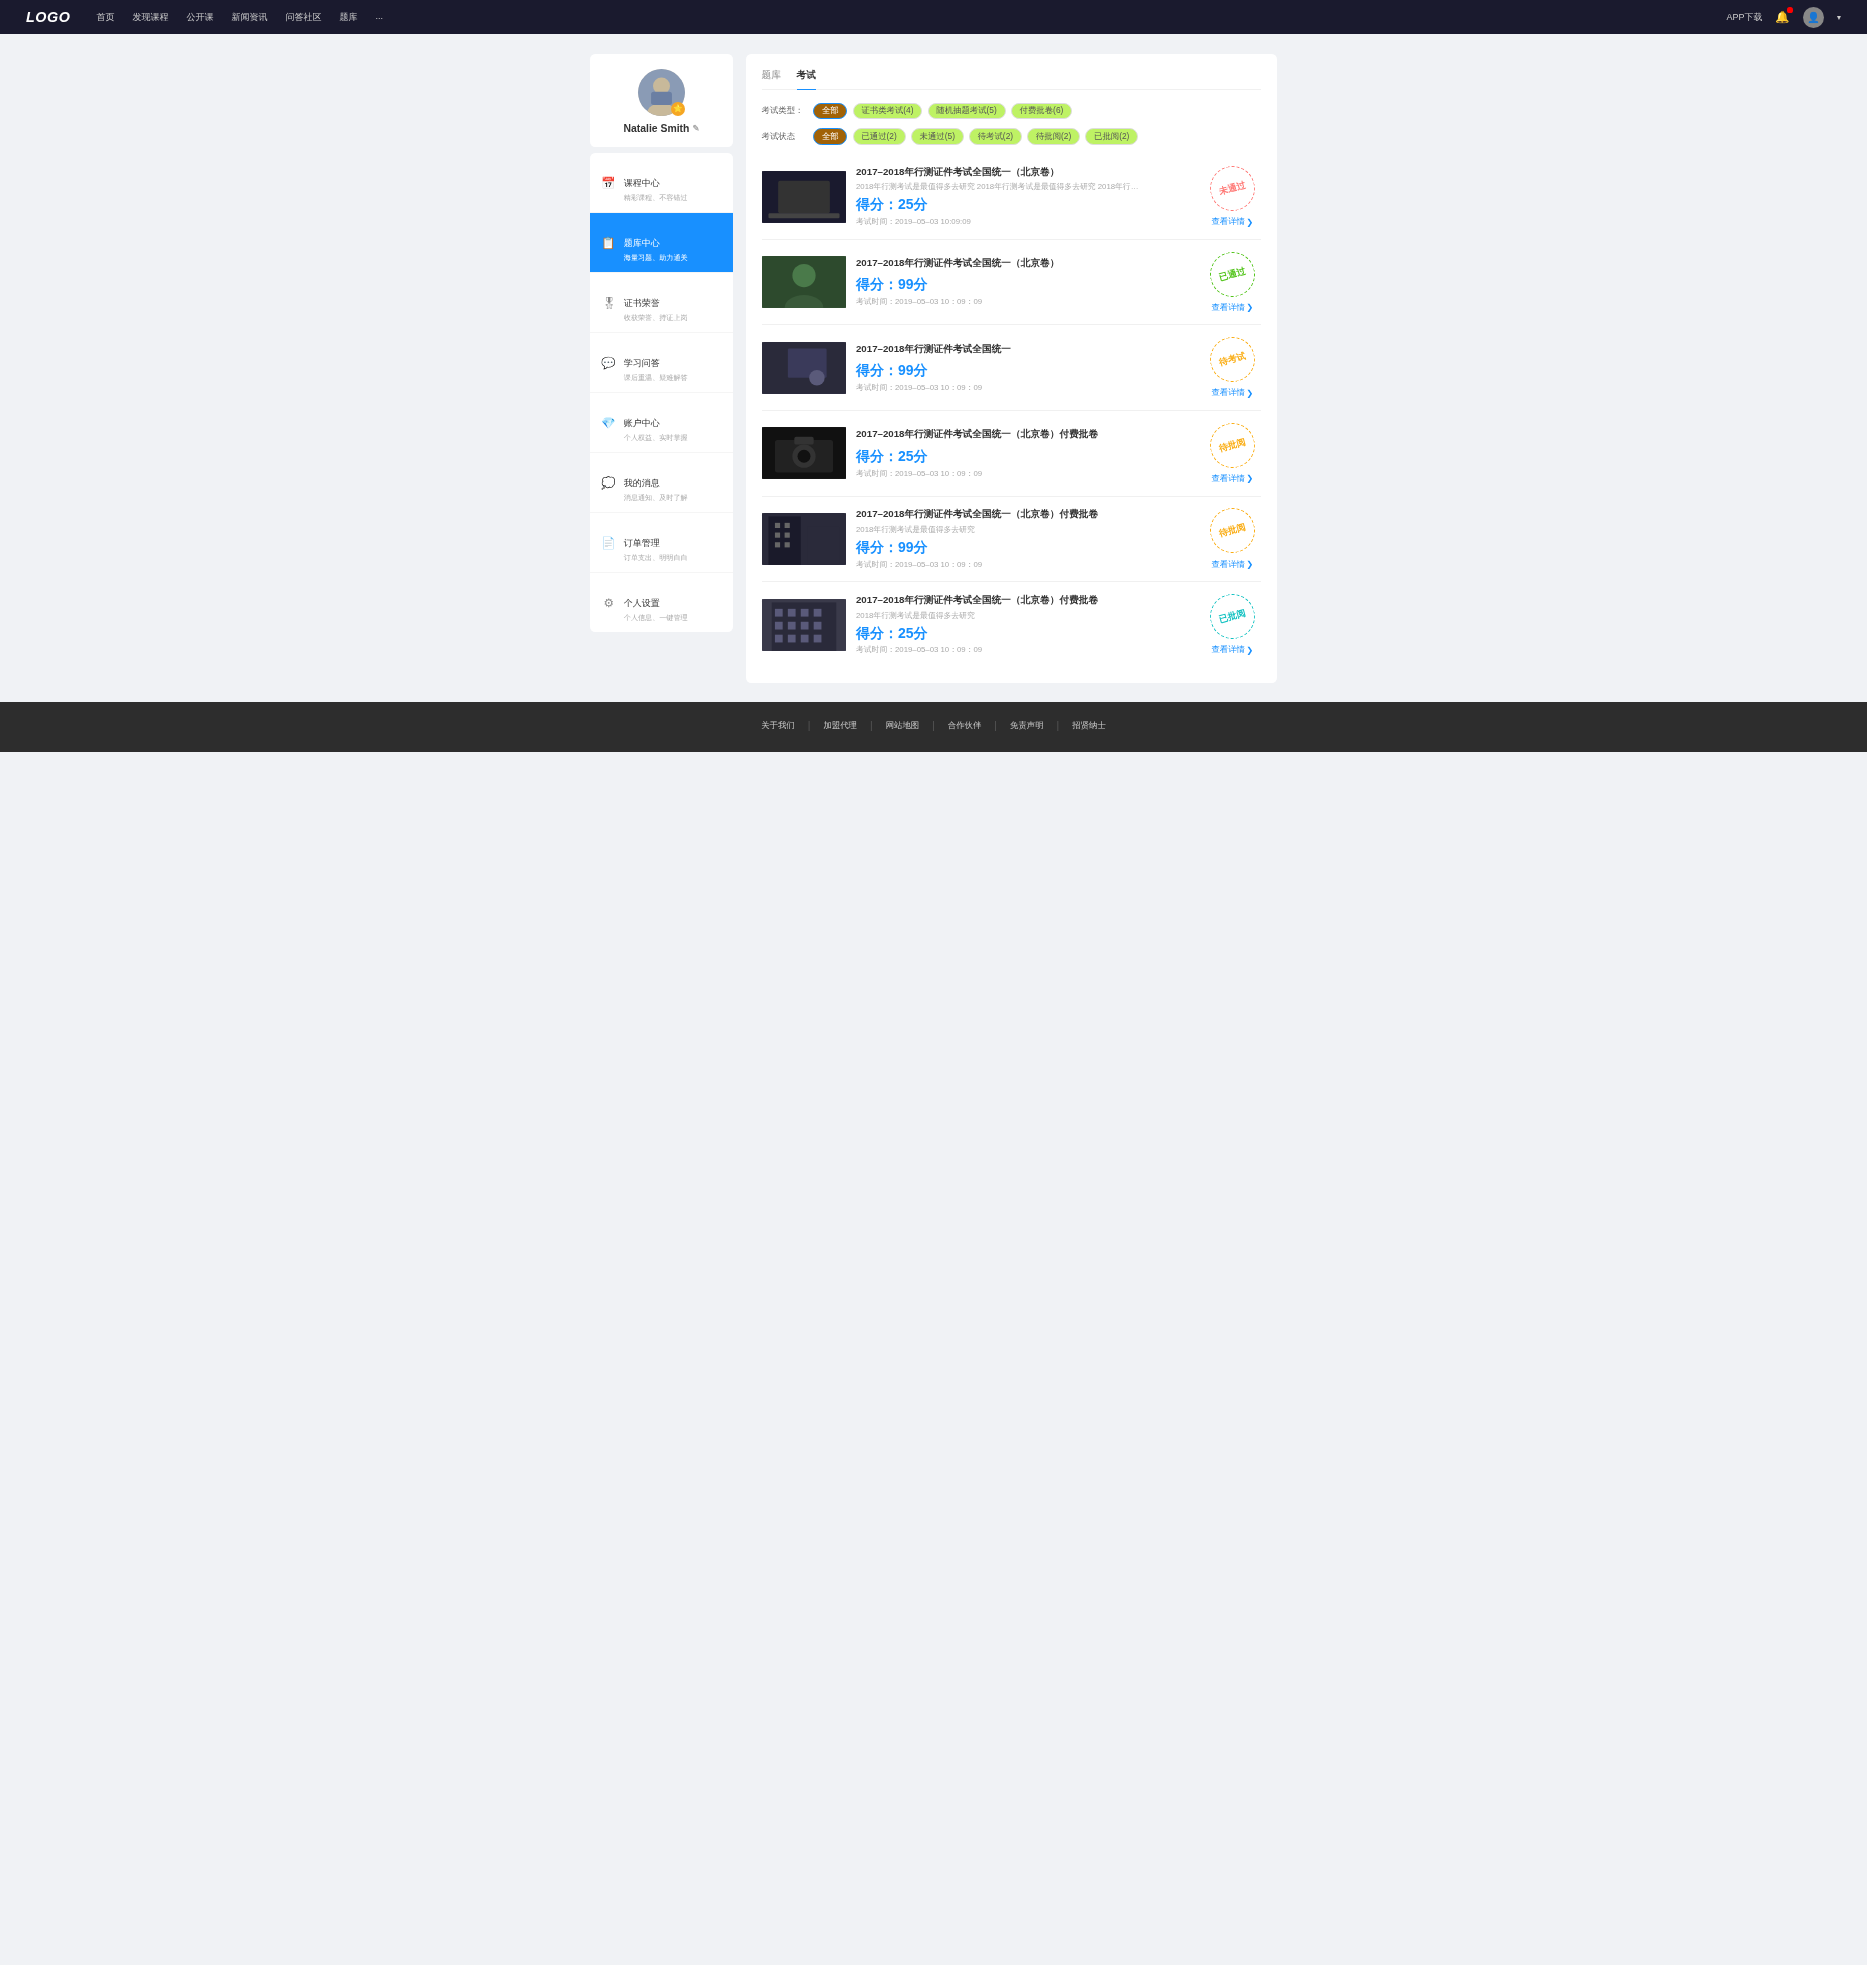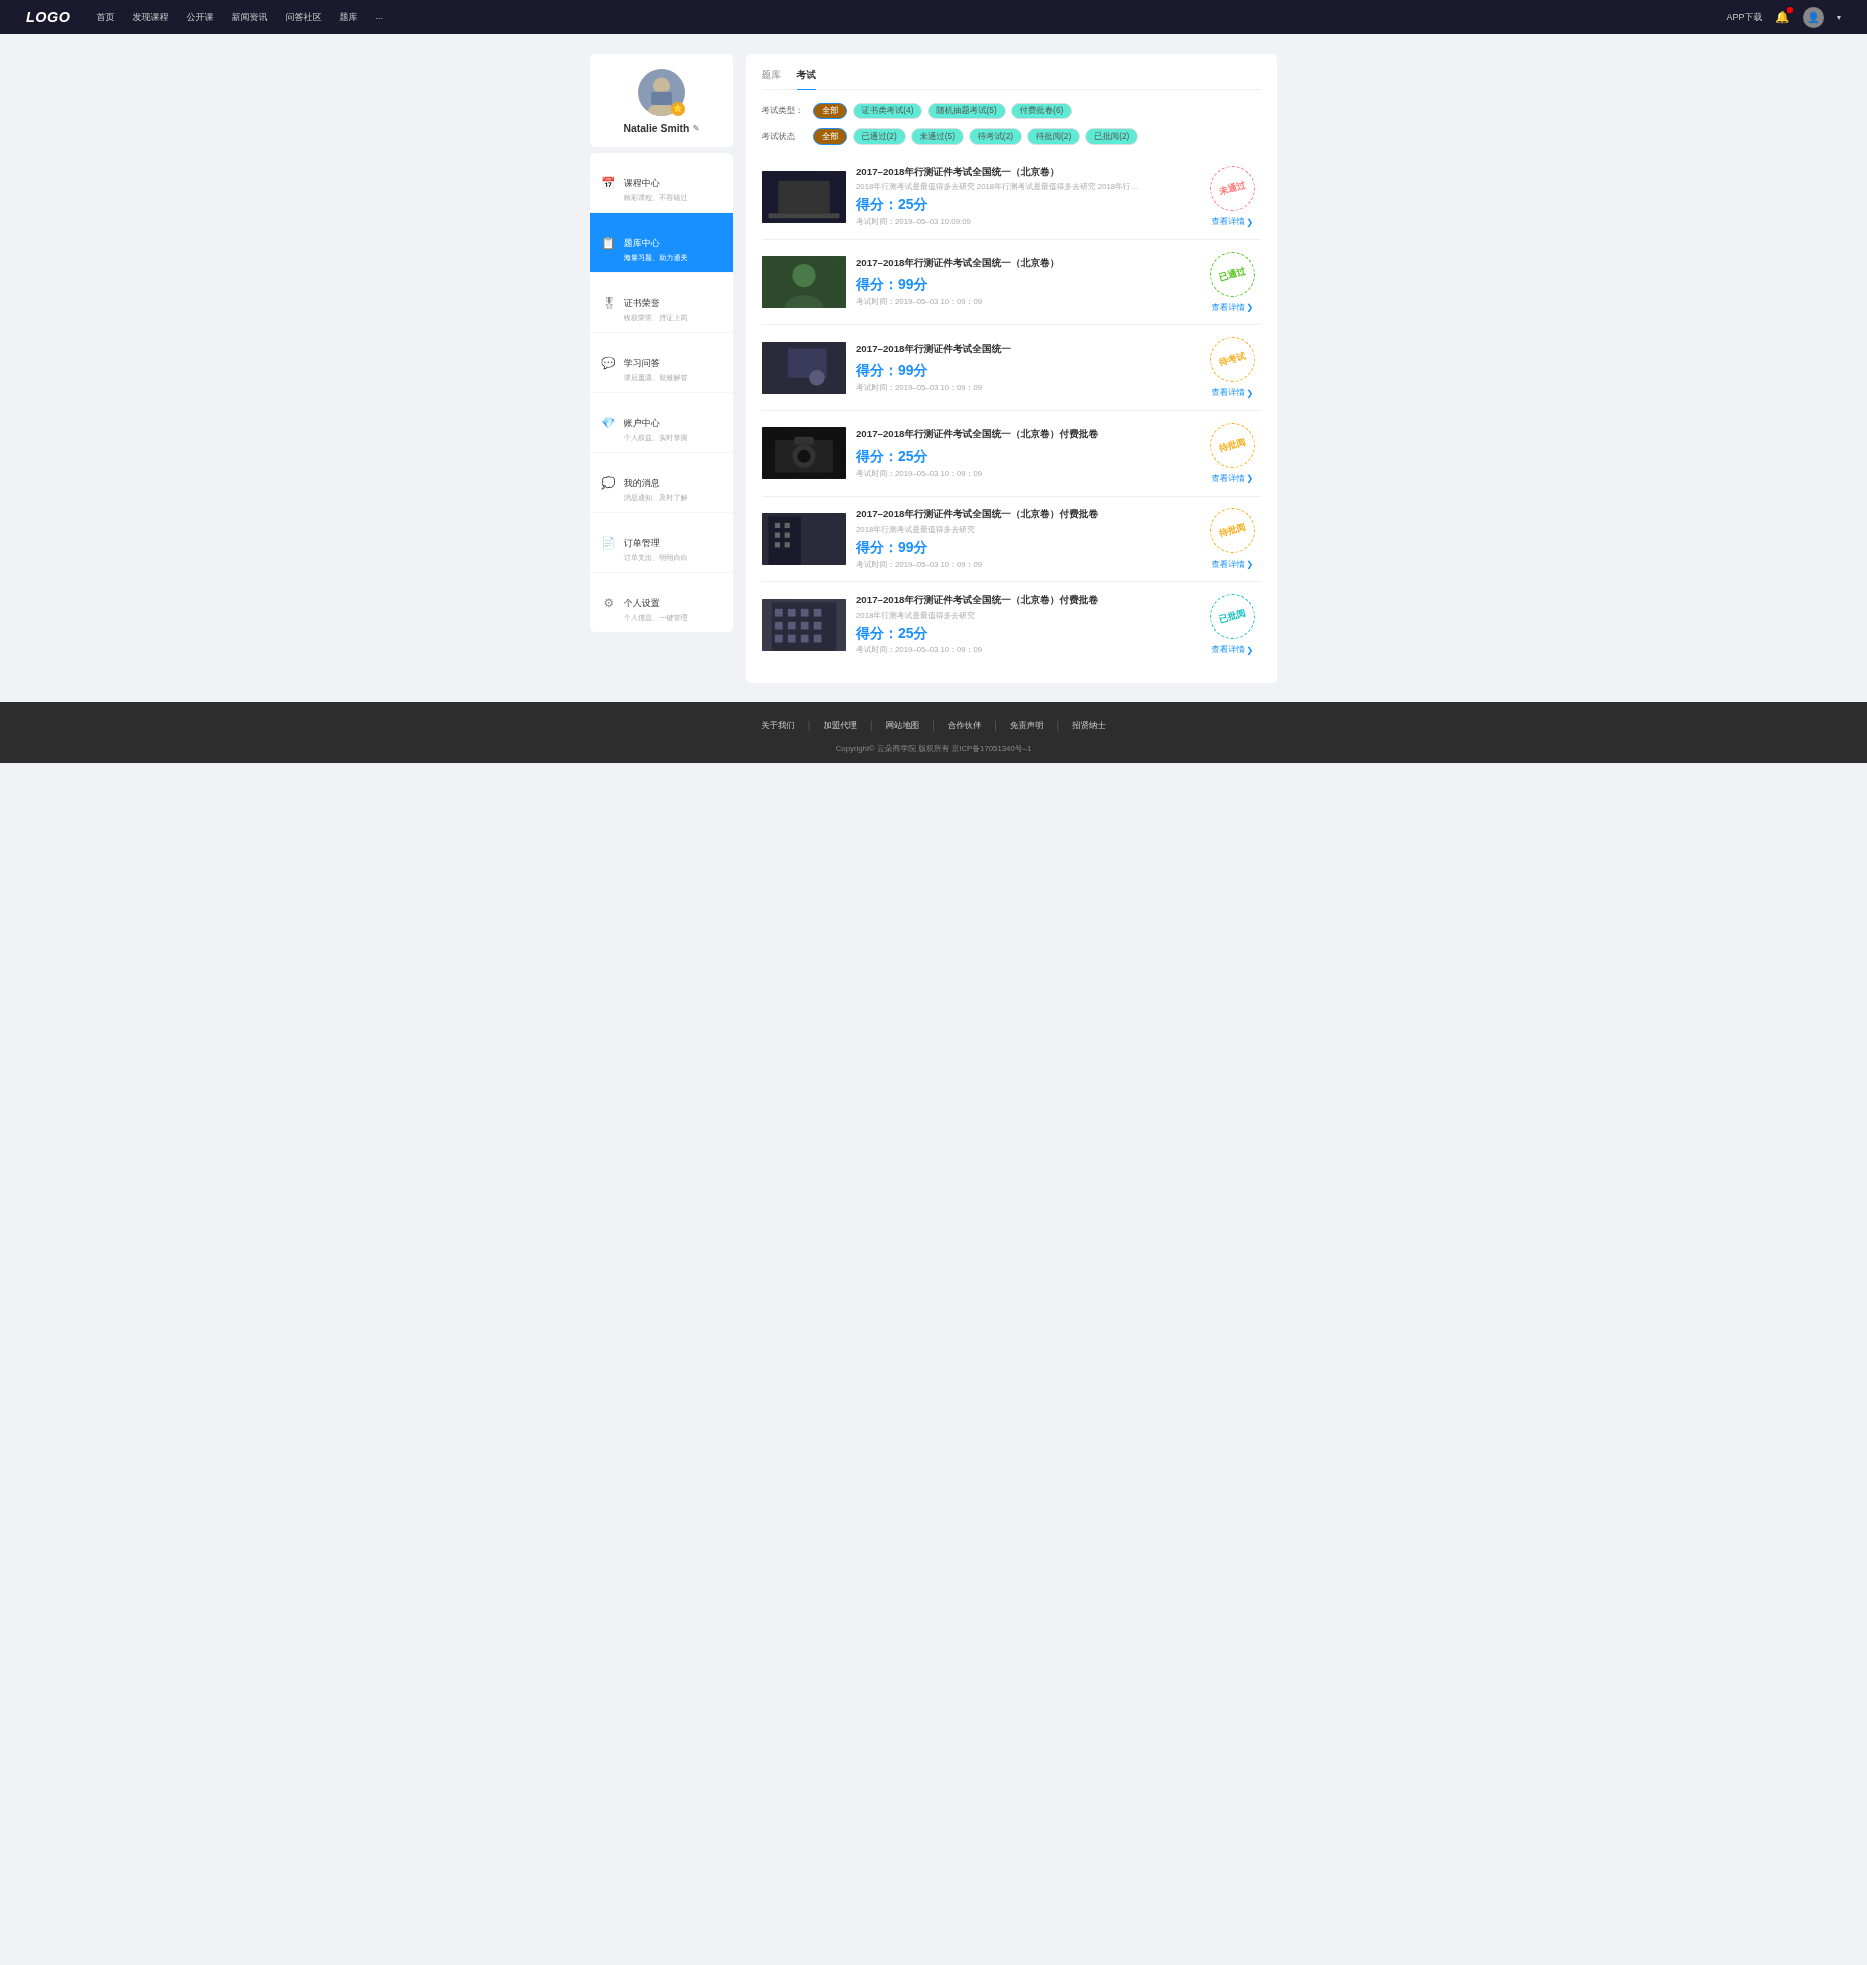--- a/index.html
+++ b/index.html
@@ -239,21 +239,21 @@
       gap: 5.2px;
       flex-wrap: wrap;
     }
     .filter-tag {
       padding: 1.9px 7.8px;
       border-radius: 10.4px;
       font-size: 8.4px;
       cursor: pointer;
       border: 0.6px solid #ddd;
       color: #555;
-      background: #5eead4;
+      background: #bef264;
     }
     .filter-tag.active {
       background: #a16207;
       color: white;
       border-color: #1890ff;
     }
 
     
     .exam-list { display: flex; flex-direction: column; gap: 0; }
     .exam-card {
@@ -700,15 +700,14 @@
     <a class="footer-link">加盟代理</a>
     <span class="footer-separator">|</span>
     <a class="footer-link">网站地图</a>
     <span class="footer-separator">|</span>
     <a class="footer-link">合作伙伴</a>
     <span class="footer-separator">|</span>
     <a class="footer-link">免责声明</a>
     <span class="footer-separator">|</span>
     <a class="footer-link">招贤纳士</a>
   </div>
-  <div class="footer-copyright">Copyright© 云朵商学院  版权所有    京ICP备17051340号–1</div>
 </footer>
 
 
 </body></html>

